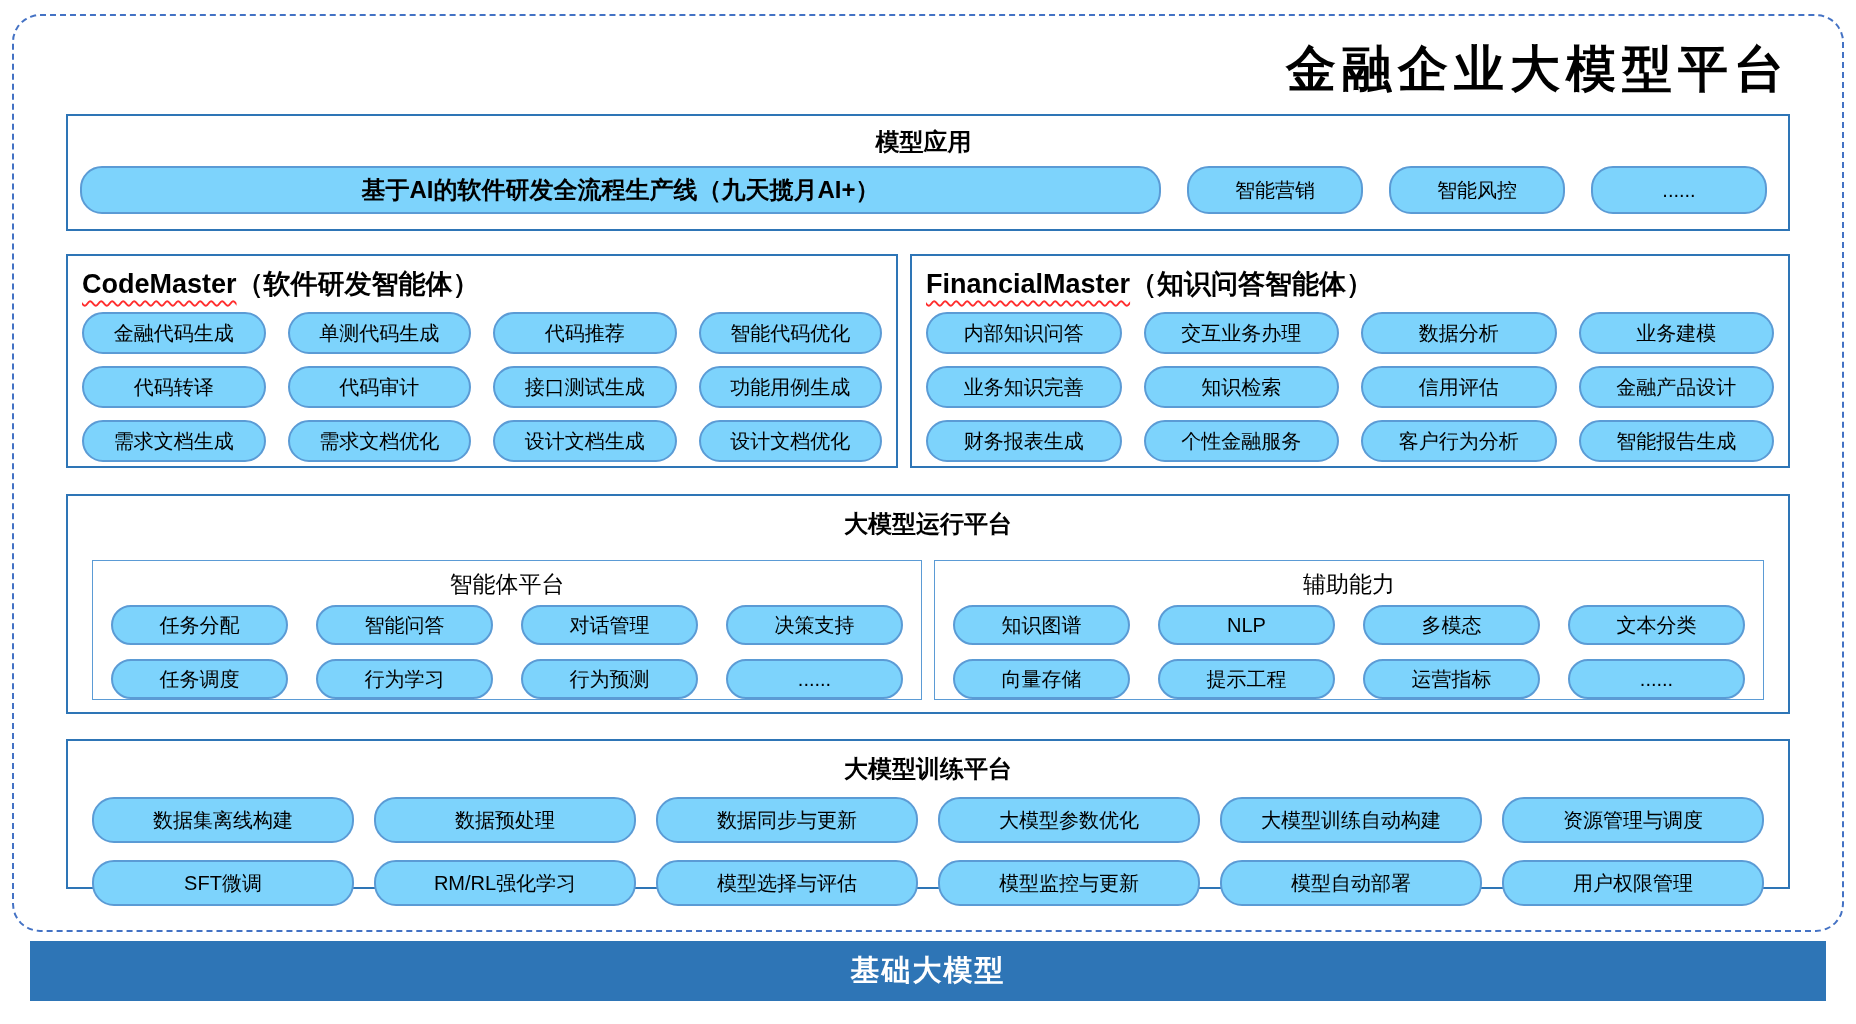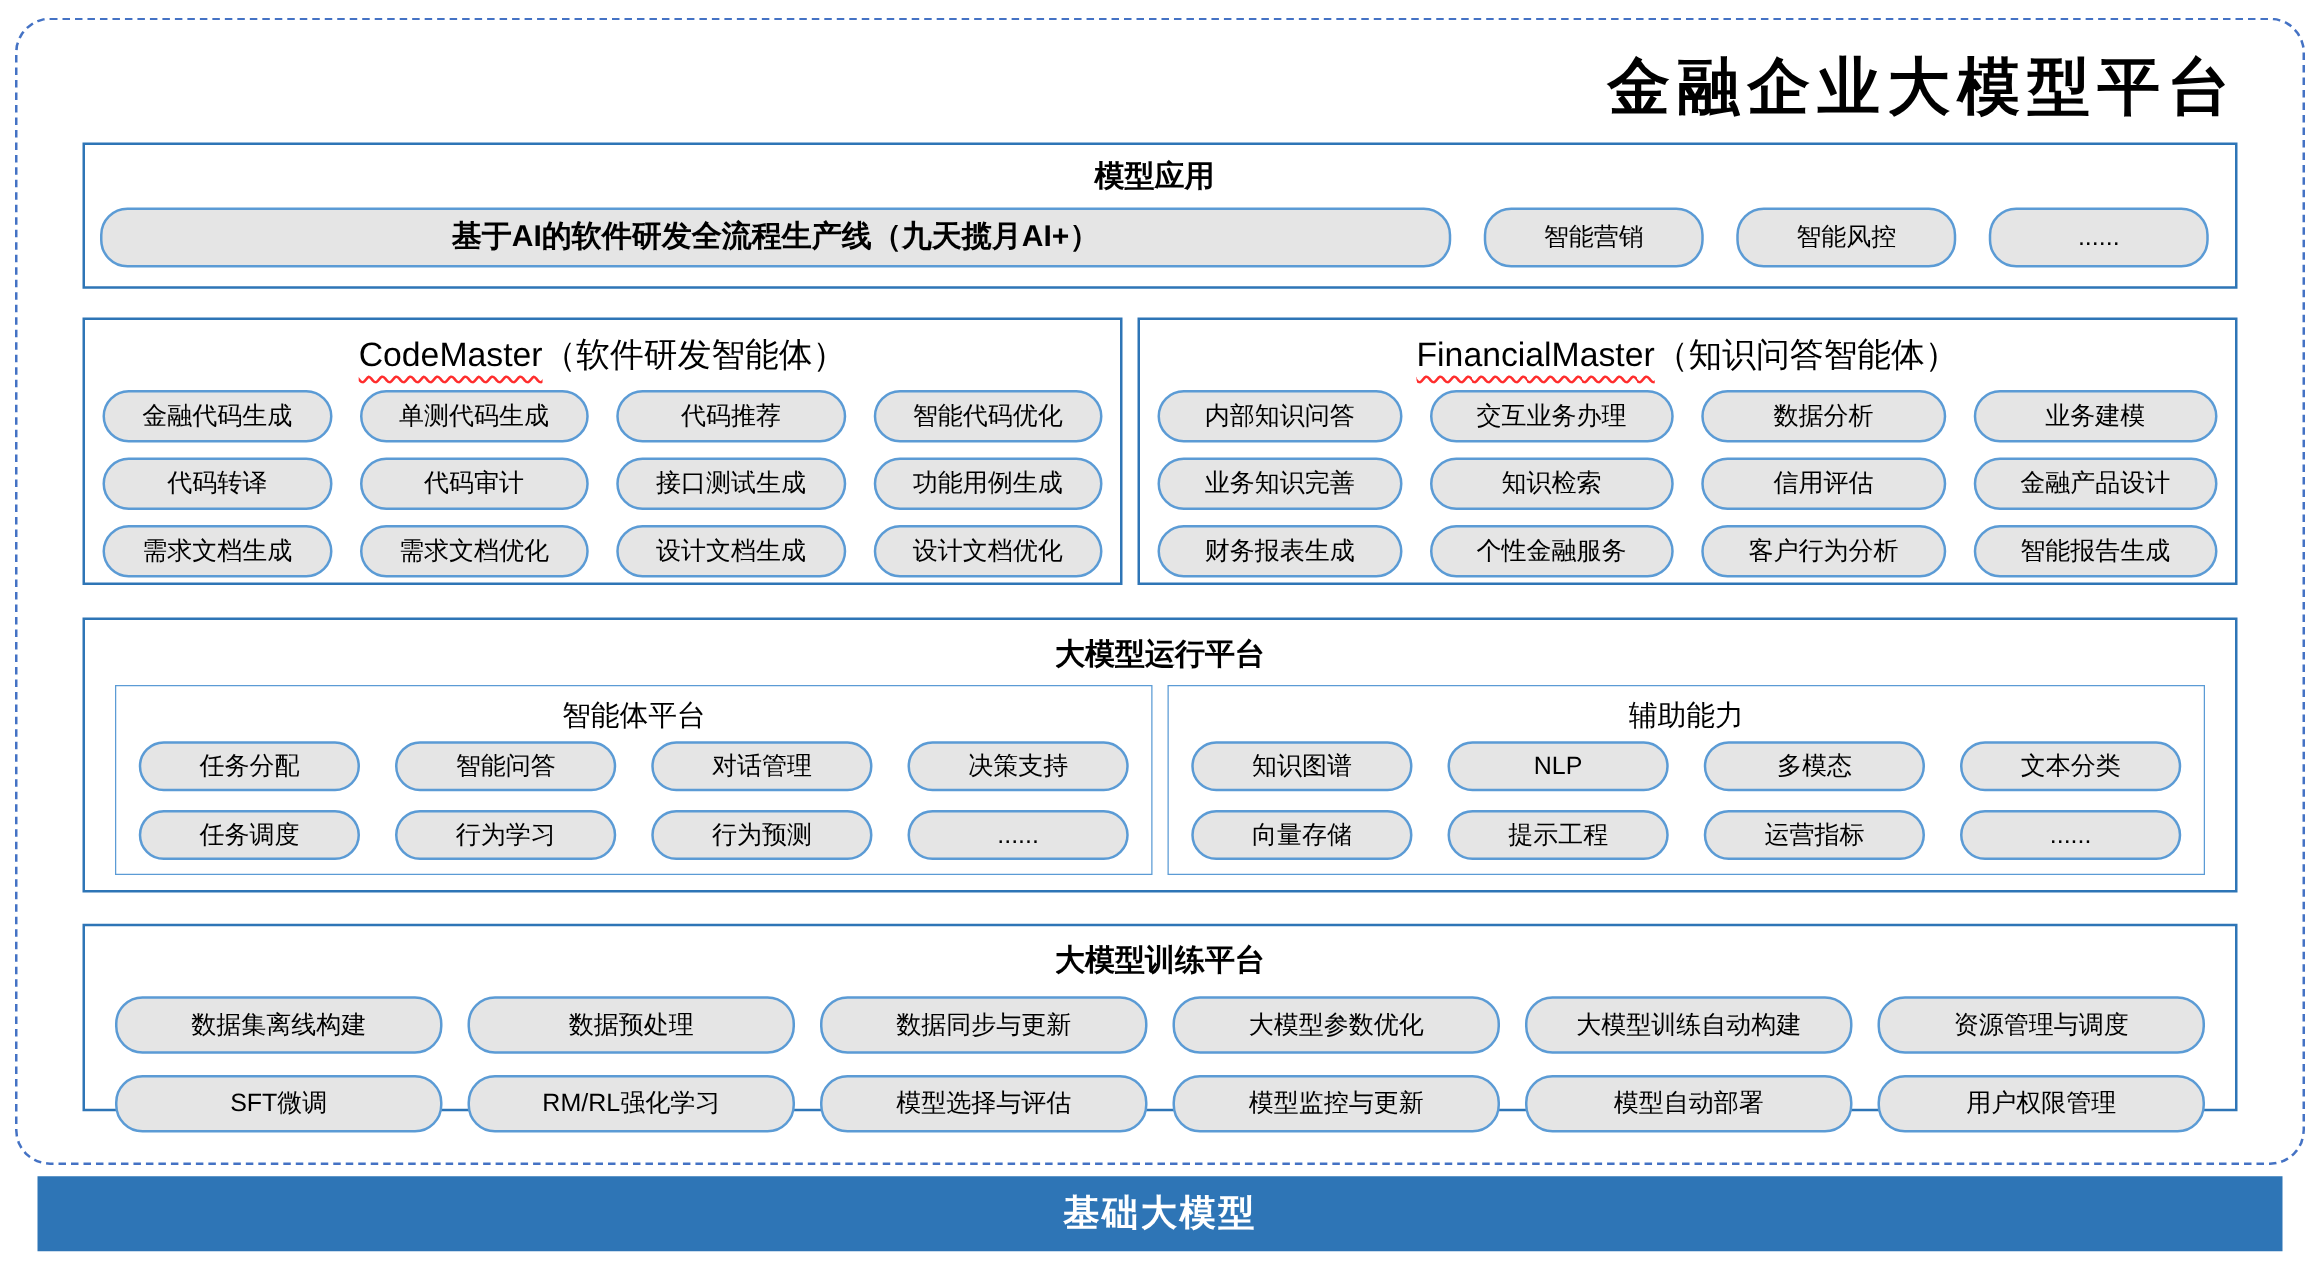--- a/index.html
+++ b/index.html
@@ -27,43 +27,43 @@
   .box{
     border:2px solid var(--accent-dark);
     background:#fff;
   }
   .sec-header{
     text-align:center;font-weight:bold;font-size:24px;line-height:40px;
   }
   .pill{
     border:2px solid var(--accent-light);border-radius:22px;
     display:flex;align-items:center;justify-content:center;
-    font-size:20px;line-height:1.1;background:#e5e5e5;white-space:nowrap;
+    font-size:20px;line-height:1.1;background:#7dd3fc;white-space:nowrap;
   }
   
   .sec1{height:117px;padding:6px 21px 12px 12px;}
   .sec1-row{display:flex;gap:26px;height:48px;margin-top:4px;}
   .pill.big{flex:1 1 auto;font-weight:bold;font-size:24px;}
   .pill.app-sm{flex:0 0 176px;}
   
   .agents{display:flex;gap:12px;margin-top:23px;height:214px;}
   .agent-box{flex:1 1 0;padding:6px 14px 12px 14px;display:flex;flex-direction:column;}
   .agent-box:last-child{flex:1.06 1 0;}
-  .agent-header{text-align:center;font-weight:normal;font-size:27px;line-height:44px;}
+  .agent-header{text-align:left;font-weight:bold;font-size:27px;line-height:44px;}
   .squiggle{text-decoration-line:underline;text-decoration-style:wavy;
     text-decoration-color:var(--squiggle);text-decoration-thickness:2px;
     text-underline-offset:7px;}
   .grid4{display:grid;grid-template-columns:repeat(4,1fr);
     column-gap:22px;row-gap:12px;flex:1;margin-top:6px;}
   .grid4 .pill{height:42px;}
   
   .runtime{margin-top:26px;height:220px;padding:8px 24px 16px 24px;}
   .runtime-groups{display:flex;gap:12px;height:152px;margin-top:4px;}
   .subbox{flex:1 1 0;border:1.5px solid var(--accent-light);
-    padding:4px 18px 10px 18px;display:flex;flex-direction:column;}
+    padding:4px 18px 10px 18px;display:flex;flex-direction:column;margin-top:12px;}
   .sub-header{text-align:center;font-size:23px;font-weight:normal;line-height:38px;}
   .subbox .grid4{margin-top:2px;column-gap:28px;row-gap:14px;}
   .subbox .grid4 .pill{height:40px;}
   
   .training{margin-top:25px;height:150px;padding:8px 24px 16px 24px;}
   .grid6{display:grid;grid-template-columns:repeat(6,1fr);
     column-gap:20px;row-gap:16px;height:110px;margin-top:8px;}
   .grid6 .pill{height:46px;}
   
   .foundation-bar{

